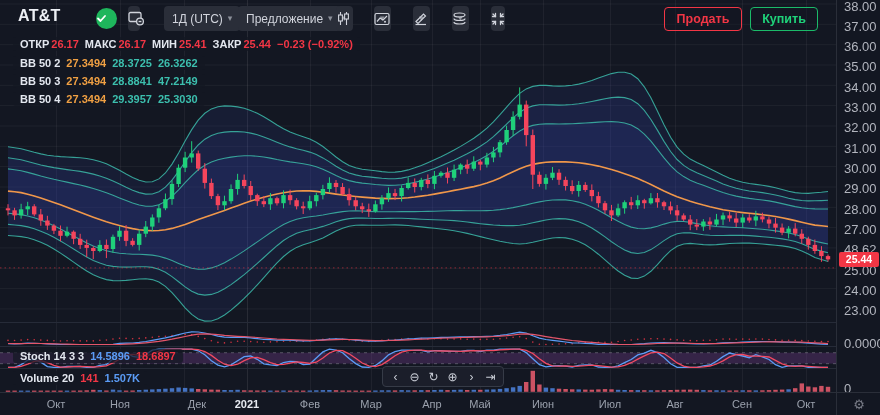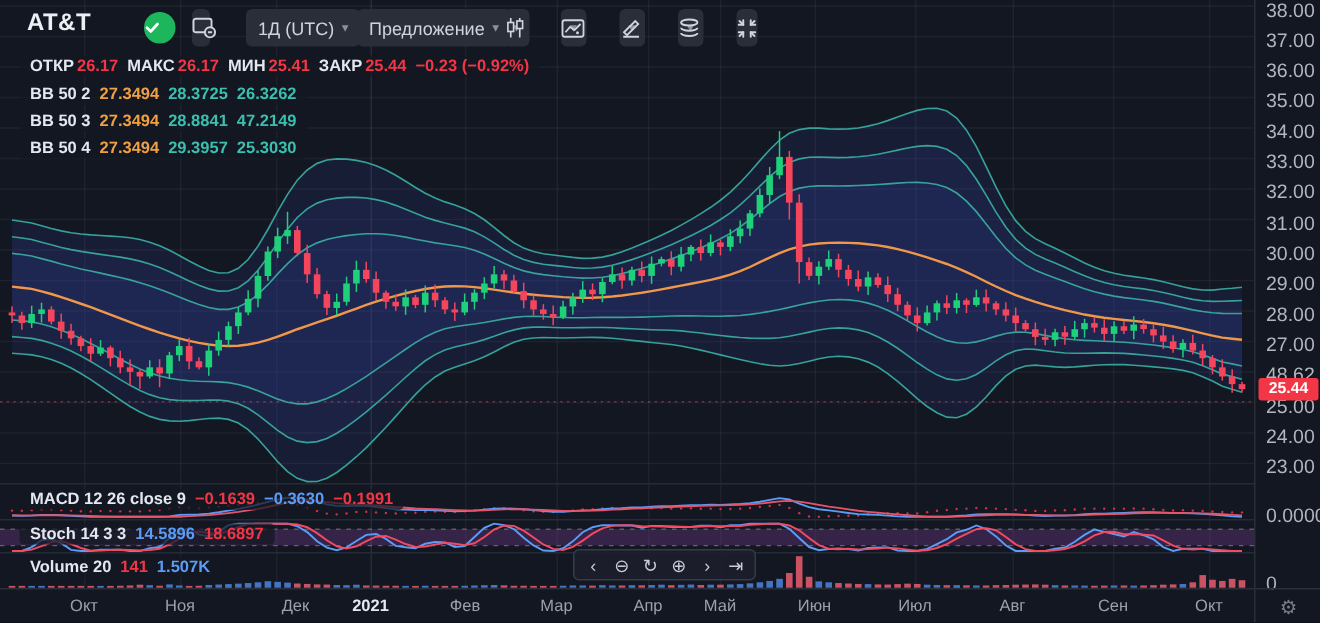--- a/index.html
+++ b/index.html
@@ -650,26 +650,20 @@
         <span class="lg-orange">27.3494</span>
         <span class="lg-teal">28.8841</span>
         <span class="lg-teal">47.2149</span>
       </div>
     <div class="pill" style="top:92px" id="bb-row-2">
         <span class="lg-k">BB 50 4</span>
         <span class="lg-orange">27.3494</span>
         <span class="lg-teal">29.3957</span>
         <span class="lg-teal">25.3030</span>
       </div>
-    <div class="pill" style="top:326px" id="macd-row">
-        <span class="lg-k">MACD 12 26 close 9</span>
-        <span class="lg-red">−0.1639</span>
-        <span class="lg-blue">−0.3630</span>
-        <span class="lg-red">−0.1991</span>
-      </div>
     <div class="pill" style="top:349px" id="stoch-row">
         <span class="lg-k">Stoch 14 3 3</span>
         <span class="lg-blue">14.5896</span>
         <span class="lg-red">18.6897</span>
       </div>
     <div class="pill" style="top:371px" id="vol-row">
         <span class="lg-k">Volume 20</span>
         <span class="lg-red">141</span>
         <span class="lg-blue">1.507K</span>
       </div>
@@ -754,20 +748,22 @@
             <polyline points="12.5,4.5 9.5,4.5 9.5,1.5"></polyline>
               <line x1="9.5" y1="4.5" x2="12" y2="2"></line>
             <polyline points="1.5,9.5 4.5,9.5 4.5,12.5"></polyline>
               <line x1="4.5" y1="9.5" x2="2" y2="12"></line>
             <polyline points="12.5,9.5 9.5,9.5 9.5,12.5"></polyline>
               <line x1="9.5" y1="9.5" x2="12" y2="12"></line>
           </g>
         </svg>
       </div>
 
+      <div id="sellBtn" class="outbtn">Продать</div>
+      <div id="buyBtn" class="outbtn">Купить</div>
     </div>
   </div>
 
   <div id="price-axis">
       <div class="ptick" style="top: -1.5px;">38.00</div>
       <div class="ptick" style="top: 18.83px;">37.00</div>
       <div class="ptick" style="top: 39.16px;">36.00</div>
       <div class="ptick" style="top: 59.49px;">35.00</div>
       <div class="ptick" style="top: 79.82px;">34.00</div>
       <div class="ptick" style="top: 100.15px;">33.00</div>

